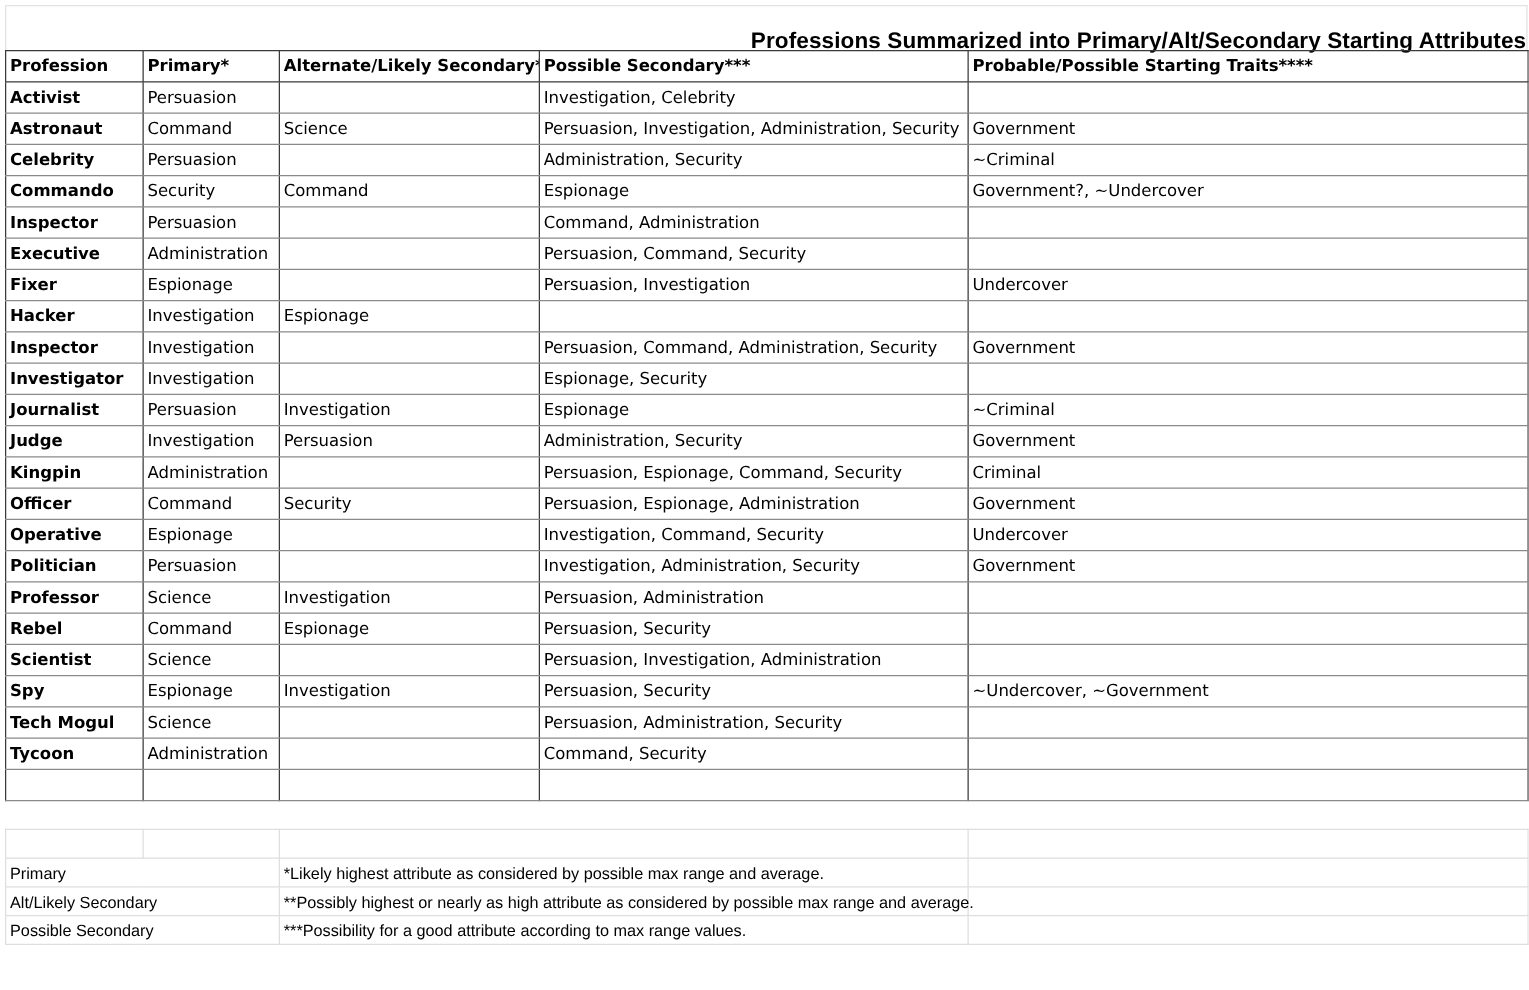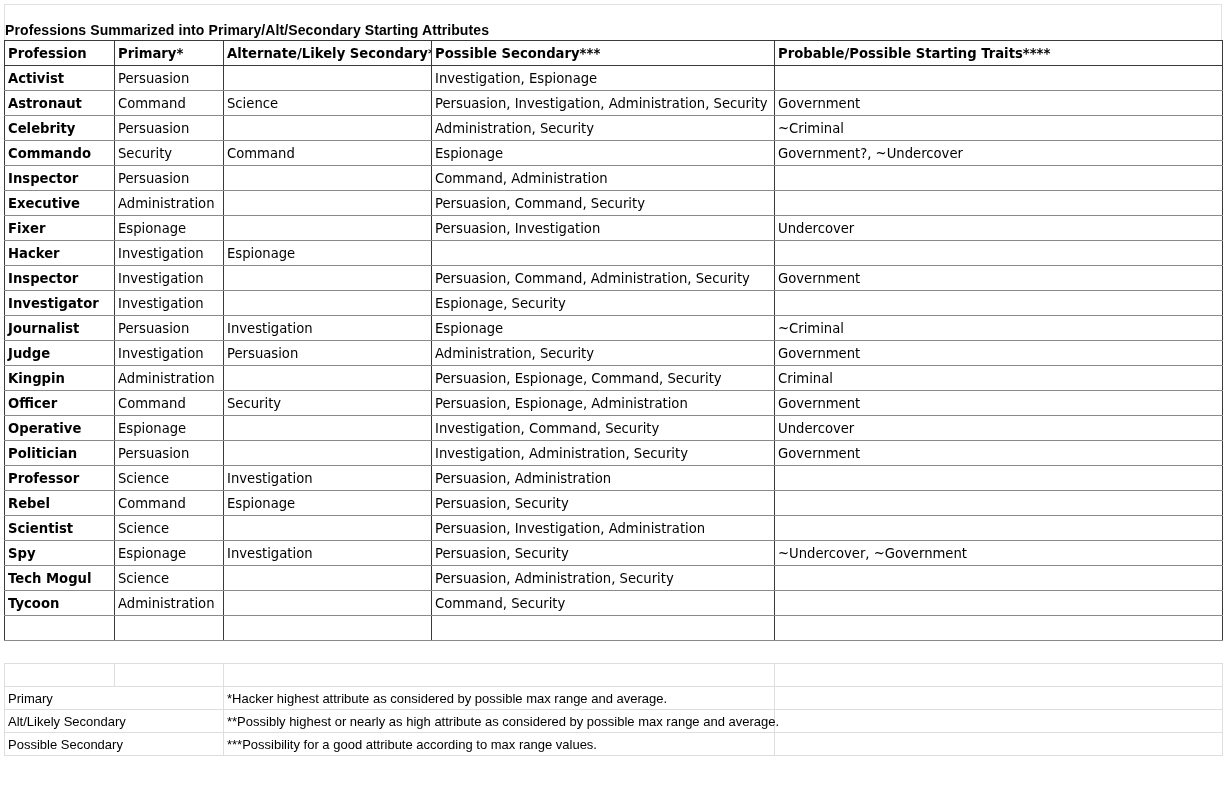--- a/index.html
+++ b/index.html
@@ -1,19 +1,19 @@
 <!DOCTYPE html>
 <html><head>
 <meta charset="utf-8">
 <style>
   html, body { margin:0; padding:0; background:#ffffff; }
   body { width:1223px; height:792px; position:relative; overflow:hidden; font-family:"Liberation Sans", sans-serif; color:#000; }
   .sheet { position:absolute; left:4px; top:4px; width:1218px; }
   .title-row { position:absolute; left:0; top:0; width:1218px; height:36px; border:1px solid #e2e2e2; border-bottom:none; box-sizing:border-box; }
-  .title { position:absolute; left:0; right:0; top:17px; text-align:left; font-size:14px; font-weight:bold; letter-spacing:0.1px; }
+  .title { position:absolute; left:0; right:0; top:17px; text-align:right; font-size:18px; font-weight:bold; letter-spacing:0.1px; }
   table.main { position:absolute; left:0; top:36px; border-collapse:collapse; table-layout:fixed; width:1218px; font-family:"DejaVu Sans", sans-serif; }
   table.main td, table.main th { border:1px solid #3a3a3a; height:24px; padding:0 3px; font-size:13.2px; text-align:left; white-space:nowrap; overflow:hidden; vertical-align:middle; }
   table.main tr { height:25px; }
   table.main th { font-weight:bold; }
   table.main td.prof { font-weight:bold; }
   table.main tr.row td { border-top:1px solid #8a8a8a; border-bottom:1px solid #8a8a8a; }
   .legend { position:absolute; left:0; top:659px; width:1218px; border-collapse:collapse; table-layout:fixed; }
   .legend td { border:1px solid #dedede; height:22px; padding:0 3px; font-size:13px; white-space:nowrap; overflow:visible; vertical-align:middle; }
   .legend tr.spacer td { height:22px; }
 </style>
@@ -40,21 +40,21 @@
         <th>Alternate/Likely Secondary**</th>
         <th>Possible Secondary***</th>
         <th>Probable/Possible Starting Traits****</th>
       </tr>
     </thead>
     <tbody id="rows">
         <tr class="row">
           <td class="prof">Activist</td>
           <td>Persuasion</td>
           <td></td>
-          <td>Investigation, Espionage</td>
+          <td>Investigation, Celebrity</td>
           <td></td>
         </tr>
         <tr class="row">
           <td class="prof">Astronaut</td>
           <td>Command</td>
           <td>Science</td>
           <td>Persuasion, Investigation, Administration, Security</td>
           <td>Government</td>
         </tr>
         <tr class="row">
@@ -216,21 +216,21 @@
     </colgroup>
     <tbody id="legend-rows">
       <tr class="spacer">
         <td></td>
           <td></td>
           <td></td>
           <td></td>
       </tr>
     <tr>
           <td colspan="2">Primary</td>
-          <td>*Hacker highest attribute as considered by possible max range and average.</td>
+          <td>*Likely highest attribute as considered by possible max range and average.</td>
           <td></td>
         </tr>
         <tr>
           <td colspan="2">Alt/Likely Secondary</td>
           <td>**Possibly highest or nearly as high attribute as considered by possible max range and average.</td>
           <td></td>
         </tr>
         <tr>
           <td colspan="2">Possible Secondary</td>
           <td>***Possibility for a good attribute according to max range values.</td>

